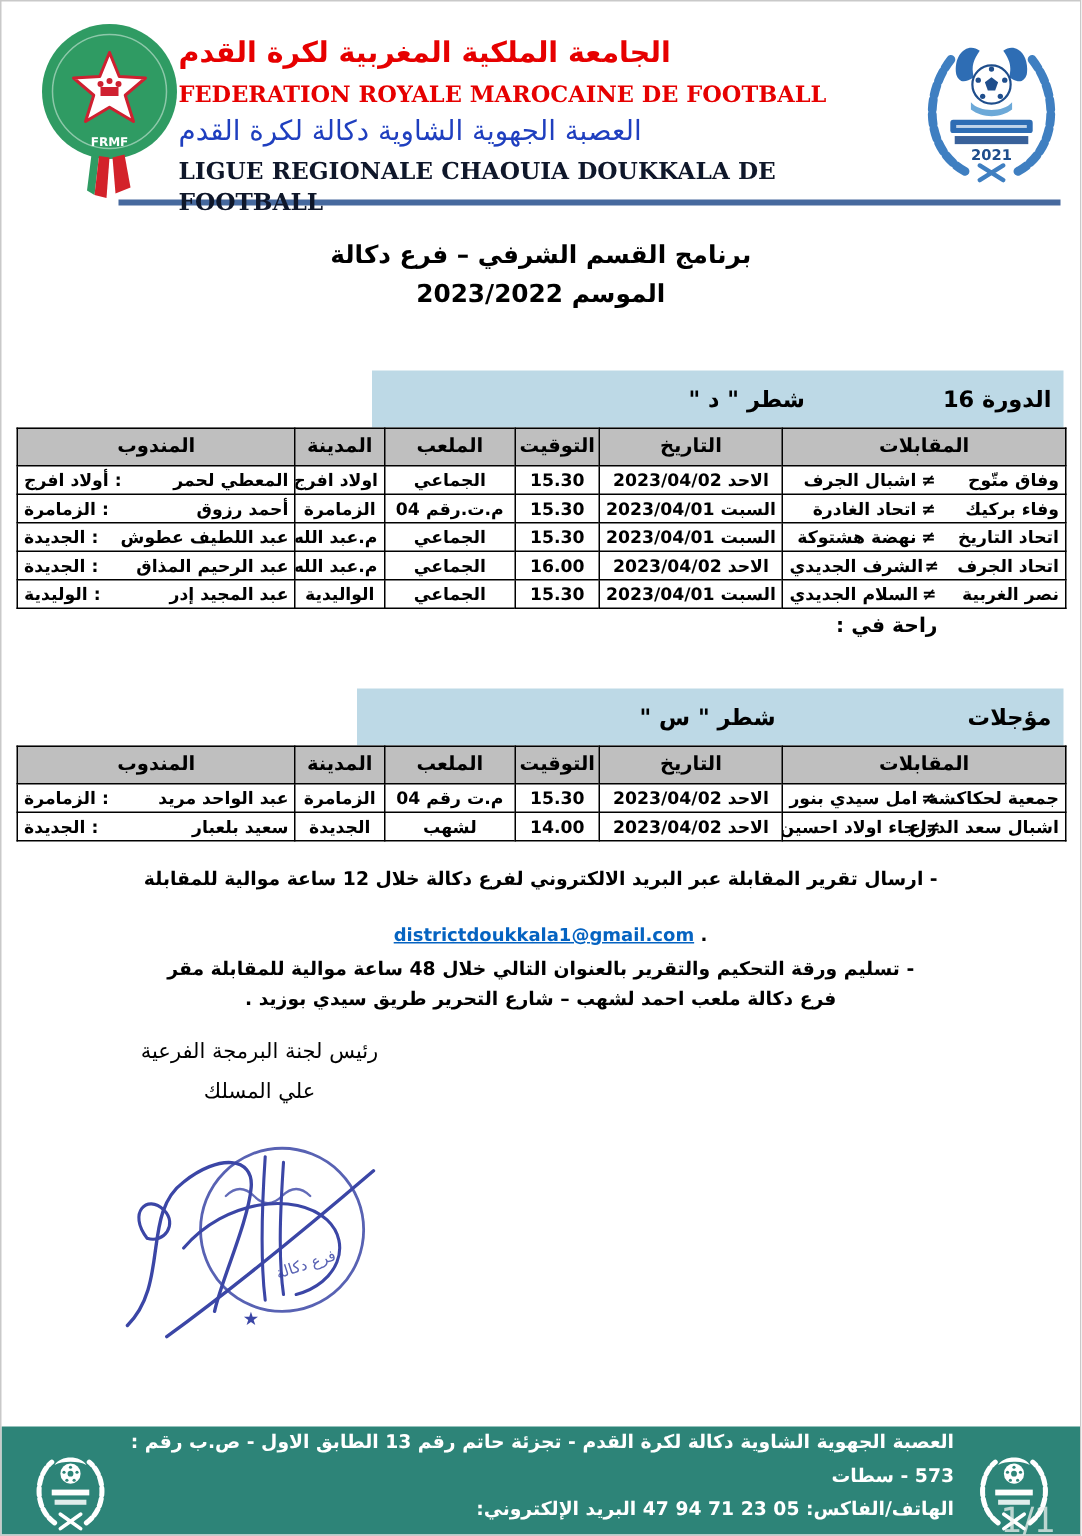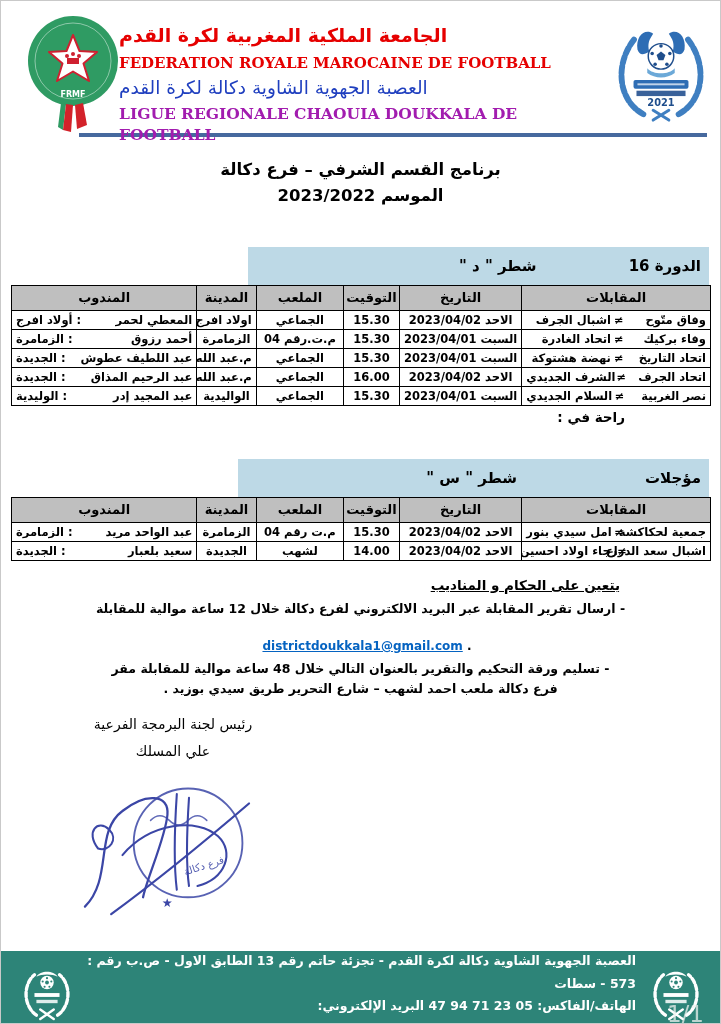--- a/index.html
+++ b/index.html
@@ -5,21 +5,21 @@
   html,body{margin:0;padding:0;background:#fff;}
   .page{position:relative;width:721px;height:1024px;background:#ffffff;overflow:hidden;
         box-sizing:border-box;border:1px solid #c9c9c9;
         font-family:"DejaVu Sans", sans-serif;}
   
   .header{display:flex;align-items:flex-start;padding:10px 8px 0 26px;height:118px;}
   .h-center{flex:1;text-align:left;padding-top:12px;line-height:1.35;}
   .h-ar-red{color:#e60000;font-size:19px;font-weight:bold;direction:rtl;}
   .h-fr-red{color:#e60000;font-size:15px;font-weight:bold;font-family:"DejaVu Serif",serif;margin-top:4px;}
   .h-ar-blue{color:#1f3fbf;font-size:18.5px;font-weight:normal;direction:rtl;margin-top:3px;}
-  .h-fr-blue{color:#a21caf;font-size:15.5px;font-weight:bold;font-family:"DejaVu Serif",serif;margin-top:3px;}
+  .h-fr-blue{color:#0f172a;font-size:15.5px;font-weight:bold;font-family:"DejaVu Serif",serif;margin-top:3px;}
   .rule{margin:4px 13px 0 78px;border-top:4px solid #46699e;}
   
   .title-block{margin-top:20px;text-align:center;direction:rtl;font-weight:bold;
                font-size:16.5px;line-height:1.6;color:#000;}
   
   .sec1{margin-top:37px;}
   .sec2{margin-top:34px;}
   .band{height:38px;background:#bdd9e6;display:flex;align-items:center;direction:rtl;
         font-weight:bold;font-size:15px;margin-right:11px;}
   .band1{margin-left:247px;}
@@ -294,21 +294,20 @@
           <span>سعيد بلعبار</span>
           <span>: الجديدة</span>
               </div>
             </td>
       </tr>
     </tbody>
       </table>
   </div>
 
   <div class="notes">
-    <div class="notes-heading">يتعين على الحكام و المناديب</div>
     <div class="note-line">- ارسال تقرير المقابلة عبر البريد الالكتروني لفرع دكالة خلال 12 ساعة موالية للمقابلة</div>
     <div class="email-line">
       <span>.</span>
       <a href="#">districtdoukkala1@gmail.com</a>
     </div>
     <div class="note-line">- تسليم ورقة التحكيم والتقرير بالعنوان التالي خلال 48 ساعة موالية للمقابلة مقر</div>
     <div class="note-line" style="margin-top:2px">فرع دكالة ملعب احمد لشهب – شارع التحرير طريق سيدي بوزيد .</div>
   </div>
 
   <div class="signature">

